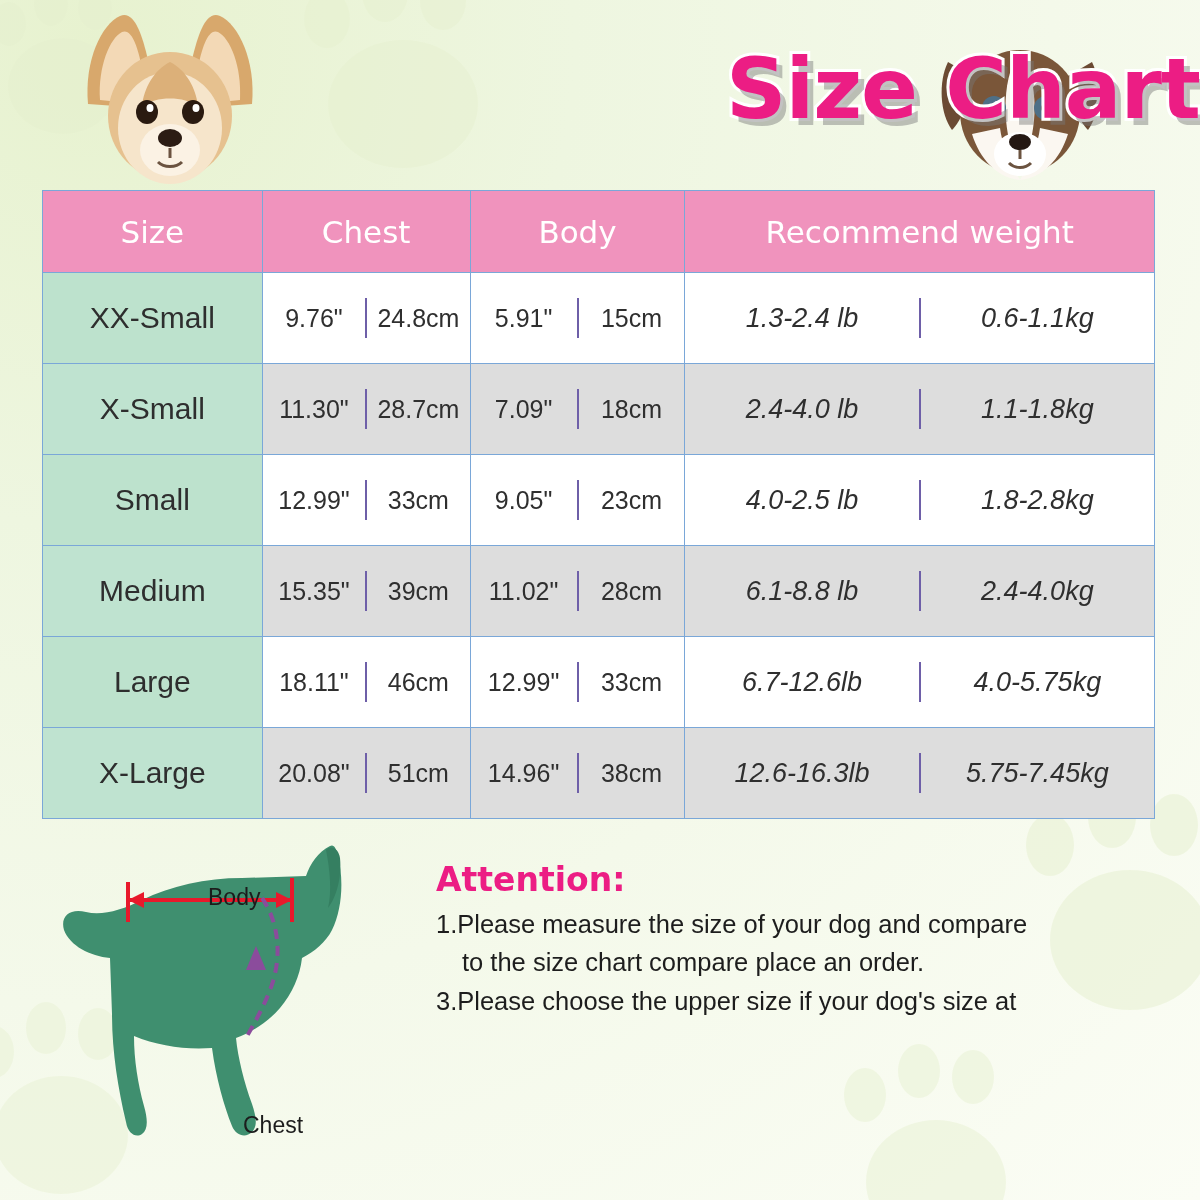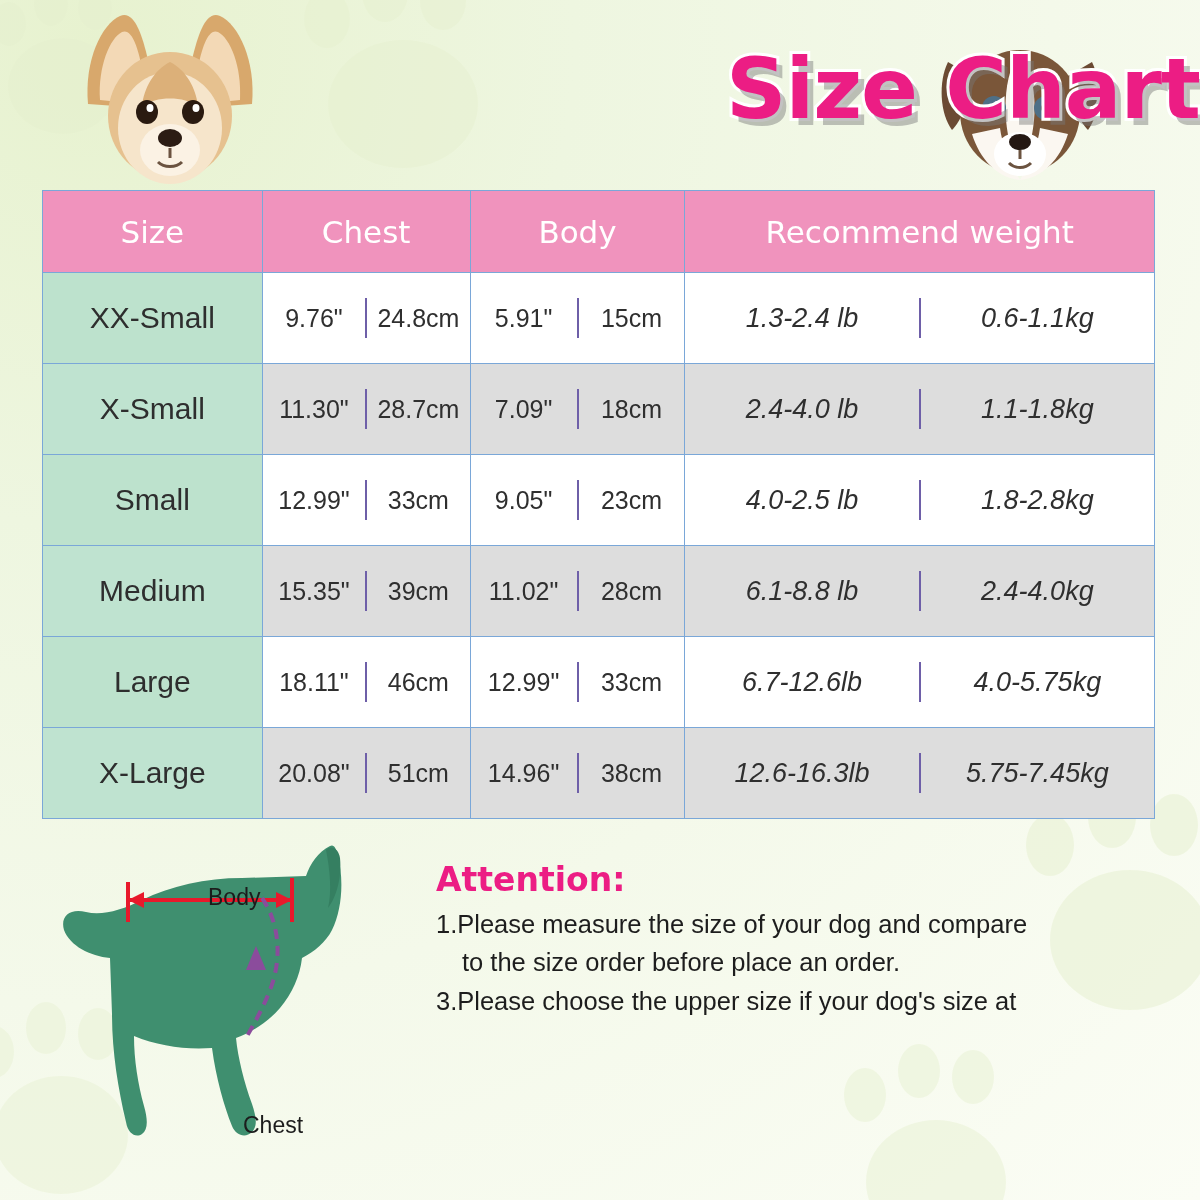--- a/index.html
+++ b/index.html
@@ -450,15 +450,15 @@
     <path d="M232 60 C250 86 252 122 240 152 C234 168 224 186 216 200" stroke="#8b4c9c" stroke-width="4" fill="none" stroke-dasharray="10 7"></path>
     <polygon points="226,108 216,132 236,132" fill="#8b4c9c"></polygon>
   </svg>
   <div class="dlabel" id="lbl-body">Body</div>
   <div class="dlabel" id="lbl-chest">Chest</div>
 </div>
 
 <div id="attention">
   <div id="attention-title">Attention:</div>
   <div class="note">1.Please measure the size of your dog and compare</div>
-  <div class="note ind">to the size order before place an order.</div>
+  <div class="note ind">to the size chart compare place an order.</div>
   <div class="note">3.Please choose the upper size if your dog's size at</div>
 </div>
 
 </body></html>

